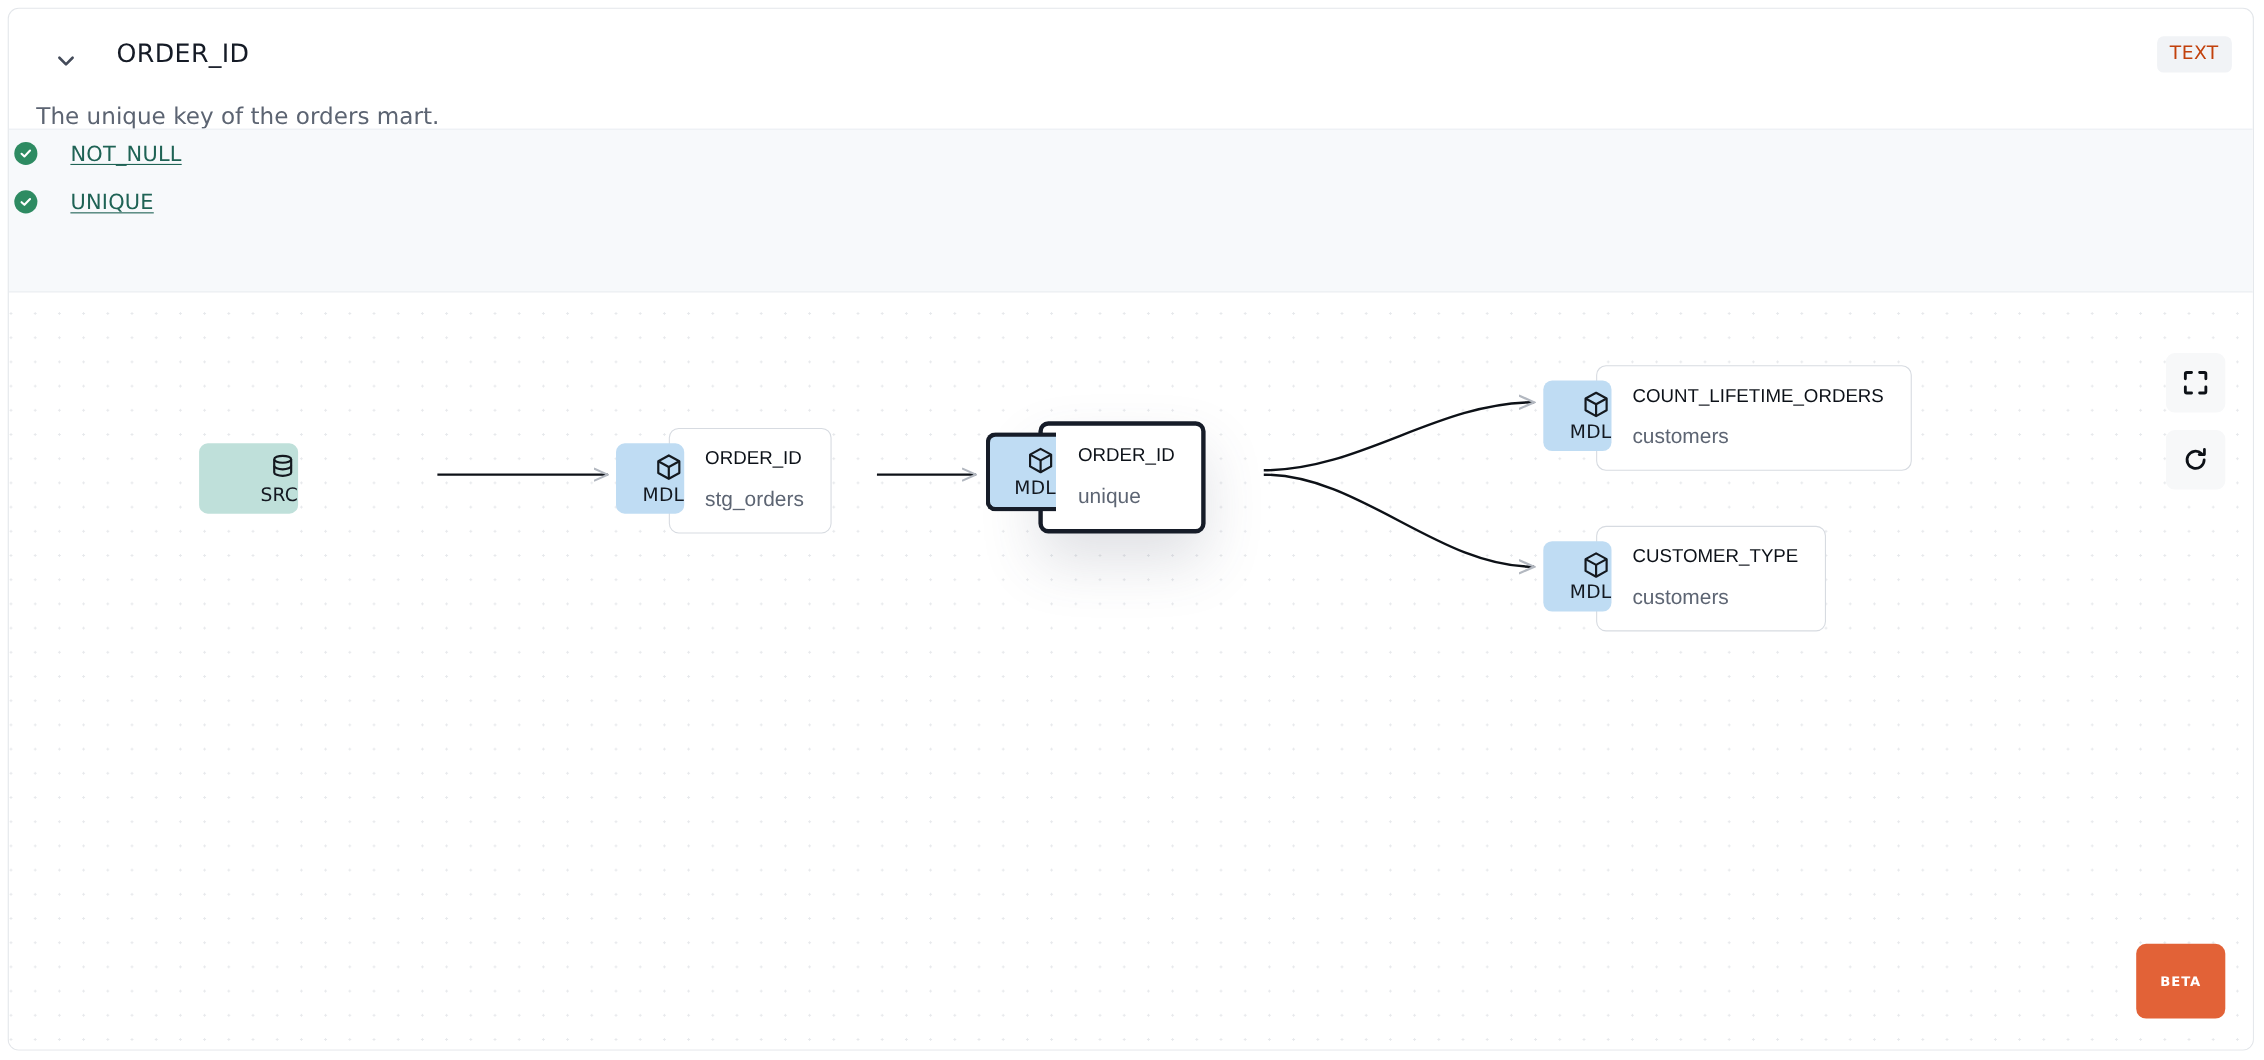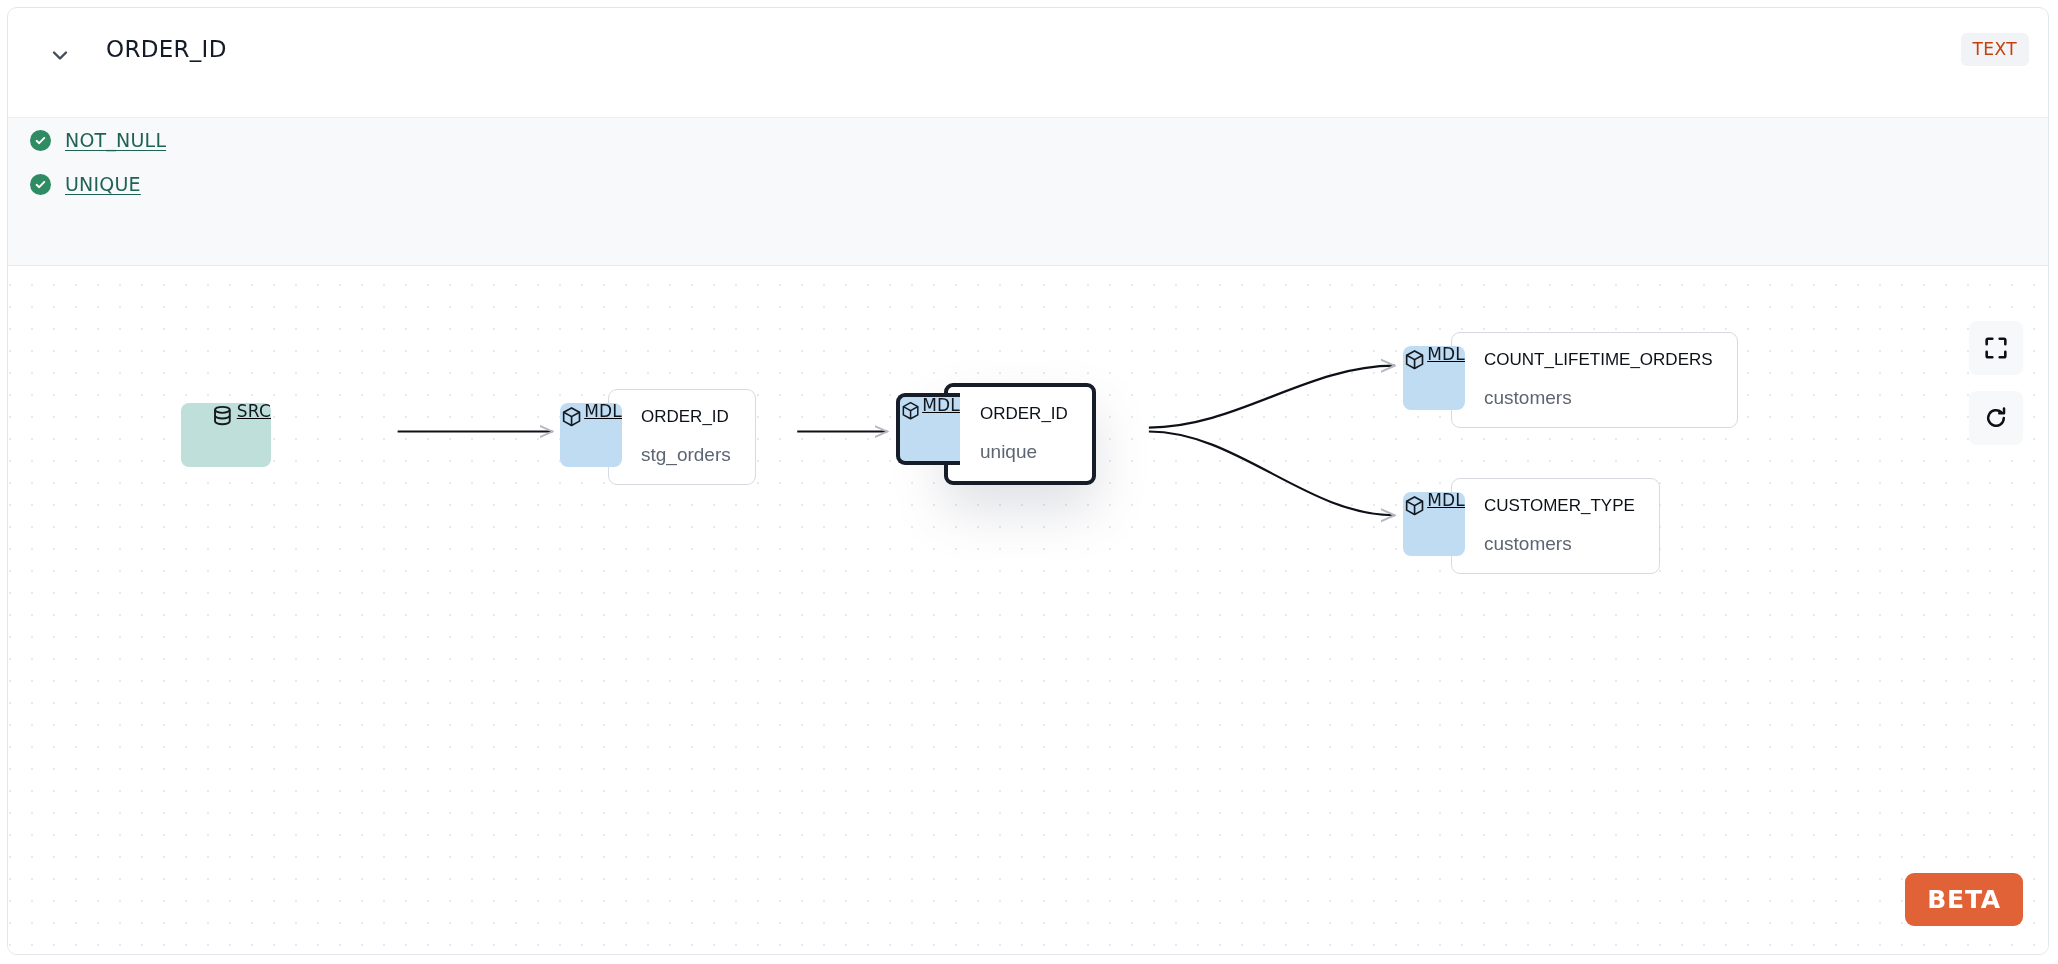--- a/index.html
+++ b/index.html
@@ -81,24 +81,24 @@
     top: 109px;
     width: 100%;
     height: 149px;
     background: #f7f9fb;
     border-top: 1px solid #eceff3;
     border-bottom: 1px solid #e6e9ee;
     box-sizing: border-box;
   }
   .test-row {
     position: absolute;
-    left: 22px;
-    display: flex;
-    align-items: flex-end;
-    gap: 14px;
+    left: 5px;
+    display: flex;
+    align-items: flex-start;
+    gap: 30px;
   }
   .test-row.r0 { top: 11px; }
   .test-row.r1 { top: 55px; }
   .check-icon {
     width: 21px;
     height: 21px;
     border-radius: 50%;
     background: #2e8b62;
     display: flex;
     align-items: center;
@@ -140,29 +140,28 @@
   .node {
     position: absolute;
     display: flex;
     align-items: flex-start;
   }
   .node-badge {
     width: 62px;
     height: 64px;
     border-radius: 8px;
     display: flex;
-    flex-direction: row;
-    align-items: flex-start;
+    flex-direction: column;
+    align-items: flex-end;
     justify-content: center;
     gap: 1px;
     flex: none;
     margin-top: 14px;
     position: relative;
     z-index: 2;
-    text-decoration: underline;
   }
   .node-badge.src { background: #bfe0da; padding-left: 28px; }
   .node-badge.mdl { background: #bfdcf3; }
   .node-badge .badge-label {
     font-size: 17px;
     color: #131820;
     letter-spacing: 0.2px;
     font-family: "DejaVu Sans", sans-serif;
     line-height: 1;
   }
@@ -242,24 +241,24 @@
   }
   .control-btn svg { display: block; }
 
   
   #beta-badge {
     position: absolute;
     right: 25px;
     bottom: 28px;
     background: #e26237;
     color: #ffffff;
-    font-size: 25px;
+    font-size: 12px;
     font-weight: bold;
     letter-spacing: 0.8px;
-    padding: 12px 22px;
+    padding: 27px 22px;
     border-radius: 9px;
     z-index: 5;
     font-family: "DejaVu Sans", sans-serif;
   }
 </style>
 </head>
 <body>
 
 <div id="app-card">
 
@@ -268,20 +267,21 @@
     <div id="collapse-chevron">
       <svg width="22" height="22" viewBox="0 0 22 22">
         <path d="M5 8.5 L11 14.5 L17 8.5" fill="none" stroke="#444b5a" stroke-width="2.4" stroke-linecap="round" stroke-linejoin="round"></path>
       </svg>
     </div>
 
     <div id="column-title">ORDER_ID</div>
 
     <div id="type-badge">TEXT</div>
 
+    <div id="column-description">The unique key of the orders mart.</div>
   </div>
 
   <div id="tests-panel">
 
     <div class="test-row r0">
       <span class="check-icon">
         <svg width="13" height="13" viewBox="0 0 13 13">
           <path d="M2.6 6.8 L5.2 9.2 L10.3 3.9" fill="none" stroke="#ffffff" stroke-width="1.9" stroke-linecap="round" stroke-linejoin="round"></path>
         </svg>
       </span>

